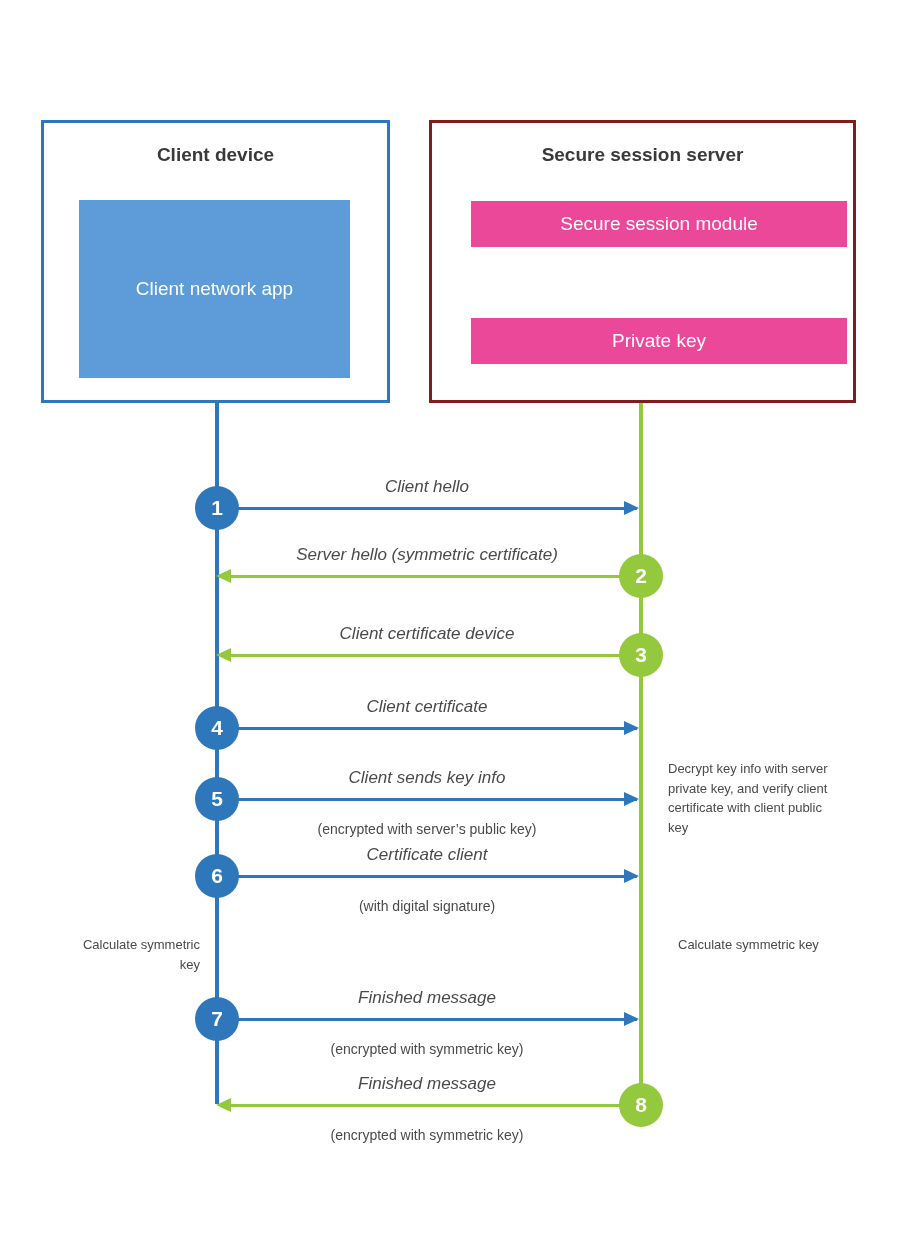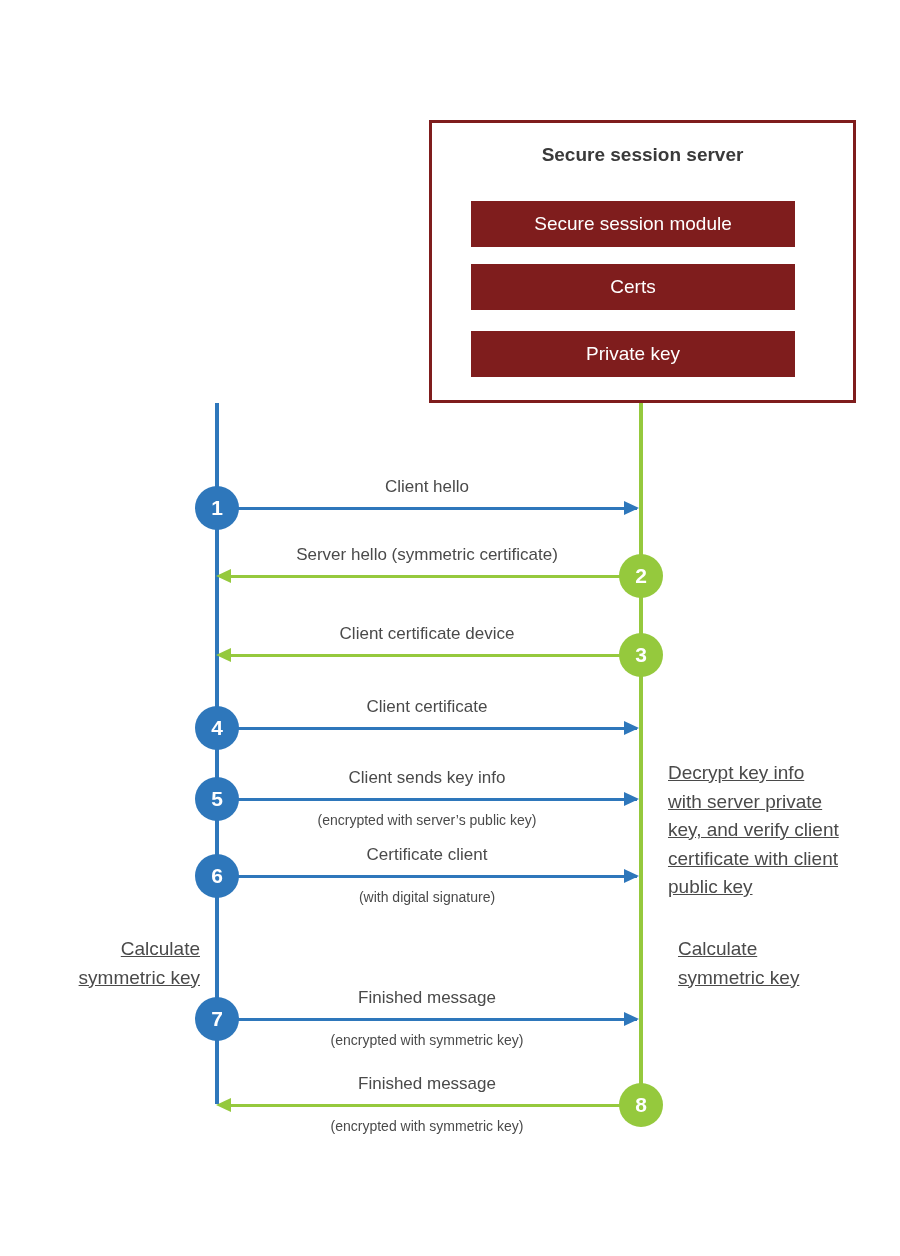--- a/index.html
+++ b/index.html
@@ -30,28 +30,28 @@
   }
 
   .client-app {
     position: absolute; left: 35px; top: 77px; width: 271px; height: 178px;
     background: #5d9cd8; color: #ffffff;
     display: flex; align-items: center; justify-content: center; text-align: center;
     font-size: 19px; line-height: 1.35; padding: 0 14px;
   }
 
   .server-item {
-    position: absolute; left: 39px; width: 324px; height: 46px;
-    background: #7f1d1d; color: #ffffff;
+    position: absolute; left: 39px; width: 376px; height: 46px;
+    background: #ec4899; color: #ffffff;
     display: flex; align-items: center; justify-content: center;
     font-size: 19px;
   }
   .server-item.i0 { top: 78px; }
   .server-item.i1 { top: 141px; }
-  .server-item.i2 { top: 208px; }
+  .server-item.i2 { top: 195px; }
 
   
   .lifeline { position: absolute; width: 4px; }
   .lifeline.client { left: 215px; top: 403px; height: 701px; background: #2e77bb; }
   .lifeline.server { left: 639px; top: 403px; height: 701px; background: #95c93d; }
 
   
   .msg { position: absolute; left: 0; width: 900px; height: 0; }
 
   .arrow-line { position: absolute; height: 3px; }
@@ -68,51 +68,54 @@
     position: absolute; width: 44px; height: 44px; border-radius: 50%;
     display: flex; align-items: center; justify-content: center;
     color: #ffffff; font-size: 21px; font-weight: bold; top: -21px;
   }
   .step-circle.blue  { background: #2e77bb; left: 195px; }
   .step-circle.green { background: #95c93d; left: 619px; }
 
   .msg-label {
     position: absolute; left: 217px; width: 420px;
     text-align: center; font-size: 17px; color: #4a4a4a;
-    top: -30px; white-space: nowrap;
+    top: -30px; white-space: nowrap; font-style: italic;
   }
   .msg-sublabel {
     position: absolute; left: 217px; width: 420px;
     text-align: center; font-size: 14px; color: #4a4a4a;
-    top: 14px; white-space: nowrap;
+    top: 23px; white-space: nowrap;
   }
 
   
-  .note { position: absolute; font-size: 19px; color: #4a4a4a; line-height: 1.5; text-decoration: underline; }
+  .note { position: absolute; font-size: 13px; color: #4a4a4a; line-height: 1.5; }
   .note.right-server {
     left: 668px; top: 759px; width: 175px; text-align: left;
   }
   .note.calc-client {
     left: 70px; top: 935px; width: 130px; text-align: right;
   }
   .note.calc-server {
     left: 678px; top: 935px; width: 150px; text-align: left;
   }
 </style>
 </head>
 <body>
 
 <div id="canvas">
 
 
+  <div class="actor-box client">
+    <div class="actor-title">Client device</div>
+    <div class="client-app">Client network app</div>
+  </div>
 
   <div class="actor-box server">
     <div class="actor-title">Secure session server</div>
     <div class="server-item i0">Secure session module</div>
-    <div class="server-item i1">Certs</div>
     <div class="server-item i2">Private key</div>
   </div>
 
   <div class="lifeline client"></div>
   <div class="lifeline server"></div>
 
   <div class="msg" style="top:507px">
     <div class="msg-label">Client hello</div>
     <div class="arrow-line blue"></div>
     <div class="arrow-head right"></div>

